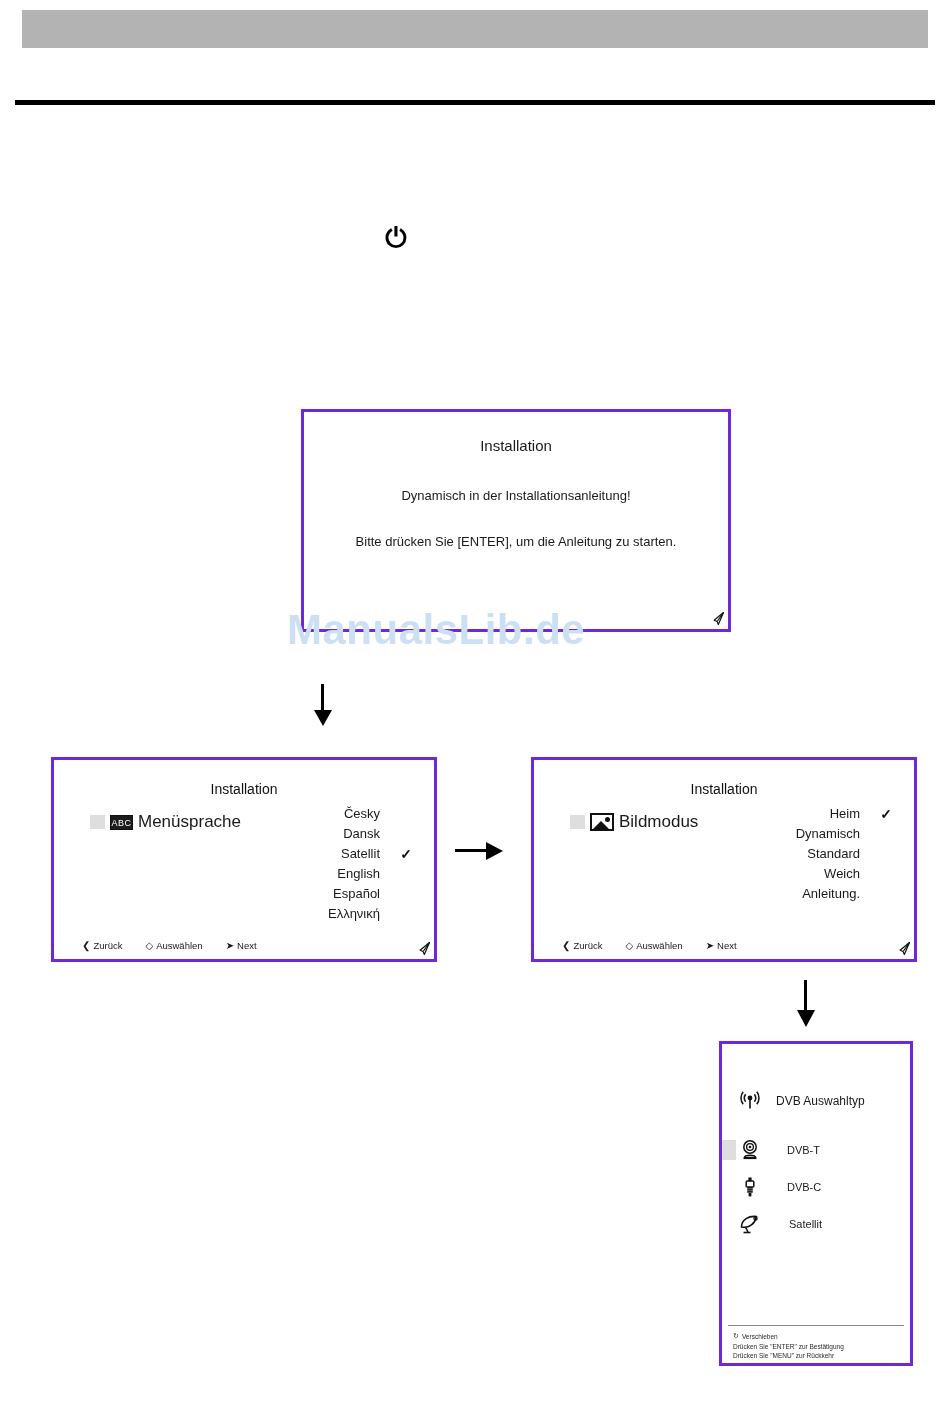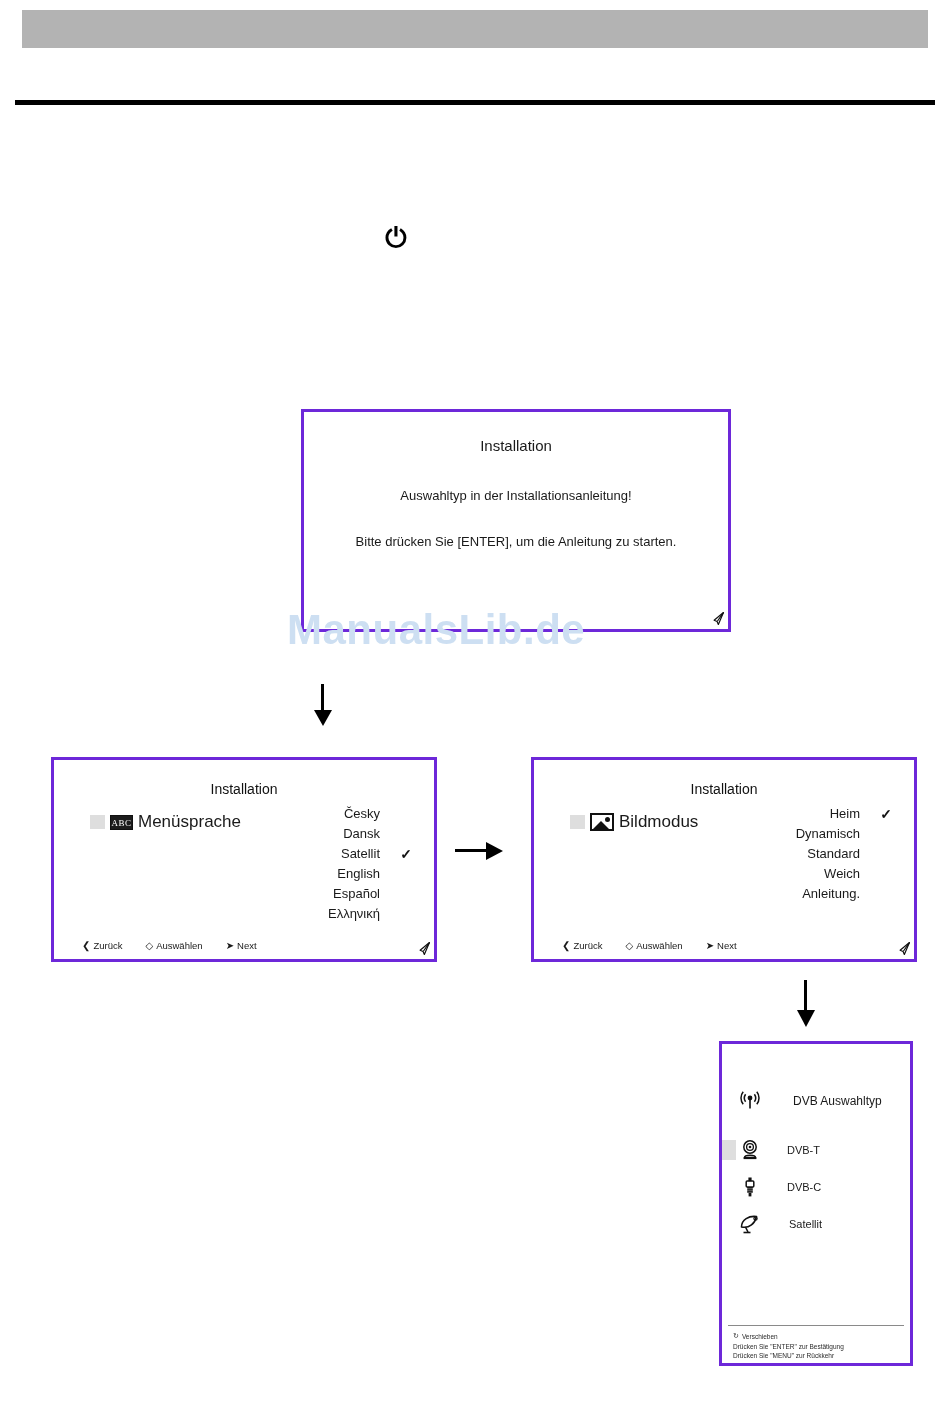--- a/index.html
+++ b/index.html
@@ -123,21 +123,21 @@
   }
   .icon-abc {
     width: 23px;
     height: 15px;
     background: #1c1c1c;
     color: #ffffff;
     font-size: 9px;
     line-height: 15px;
     text-align: center;
     letter-spacing: 0.5px;
-    font-family: Liberation Serif, serif;
+    font-family: Liberation Sans, sans-serif;
     border: 1px solid #111;
     box-sizing: border-box;
   }
   .icon-picture {
     width: 24px;
     height: 18px;
     border: 2px solid #111;
     box-sizing: border-box;
     position: relative;
     background: #fff;
@@ -203,21 +203,21 @@
   
   #box-dvb { left: 719px; top: 1041px; width: 194px; height: 325px; }
   .dvb-head {
     position: absolute;
     left: 16px;
     top: 45px;
     display: flex;
     align-items: center;
     gap: 14px;
   }
-  .dvb-head-label { font-size: 12px; color: #1a1a1a; white-space: nowrap; margin-left: 17px; }
+  .dvb-head-label { font-size: 12px; color: #1a1a1a; white-space: nowrap; }
   .dvb-item {
     position: absolute;
     left: 16px;
     display: flex;
     align-items: center;
     gap: 25px;
   }
   .dvb-item-label { font-size: 11px; color: #1a1a1a; }
   .dvb-highlight {
     position: absolute;
@@ -266,21 +266,21 @@
 </head>
 <body>
 
 <div class="header-bar"></div>
 <div class="header-rule"></div>
 
 <div class="power-glyph">⏻</div>
 
 <div class="osd" id="box-welcome">
   <div class="osd-title" style="top:25px;">Installation</div>
-  <div class="osd-line" style="top:76px;">Auswahltyp in der Installationsanleitung!</div>
+  <div class="osd-line" style="top:76px;">Dynamisch in der Installationsanleitung!</div>
   <div class="osd-line" style="top:122px;">Bitte drücken Sie [ENTER], um die Anleitung zu starten.</div>
   <svg class="cursor-arrow" style="right:2px; bottom:2px;" viewBox="0 0 20 20">
     <path d="M17 3 L6 12 L9.5 13.5 L11 17 Z" fill="#ffffff" stroke="#111111" stroke-width="1.4" stroke-linejoin="round"></path>
     <path d="M17 3 L9.8 13.2" stroke="#111111" stroke-width="1.4"></path>
   </svg>
 </div>
 
 <div class="watermark">ManualsLib.de</div>
 
 <div class="arrow" id="arrow-down-1">

